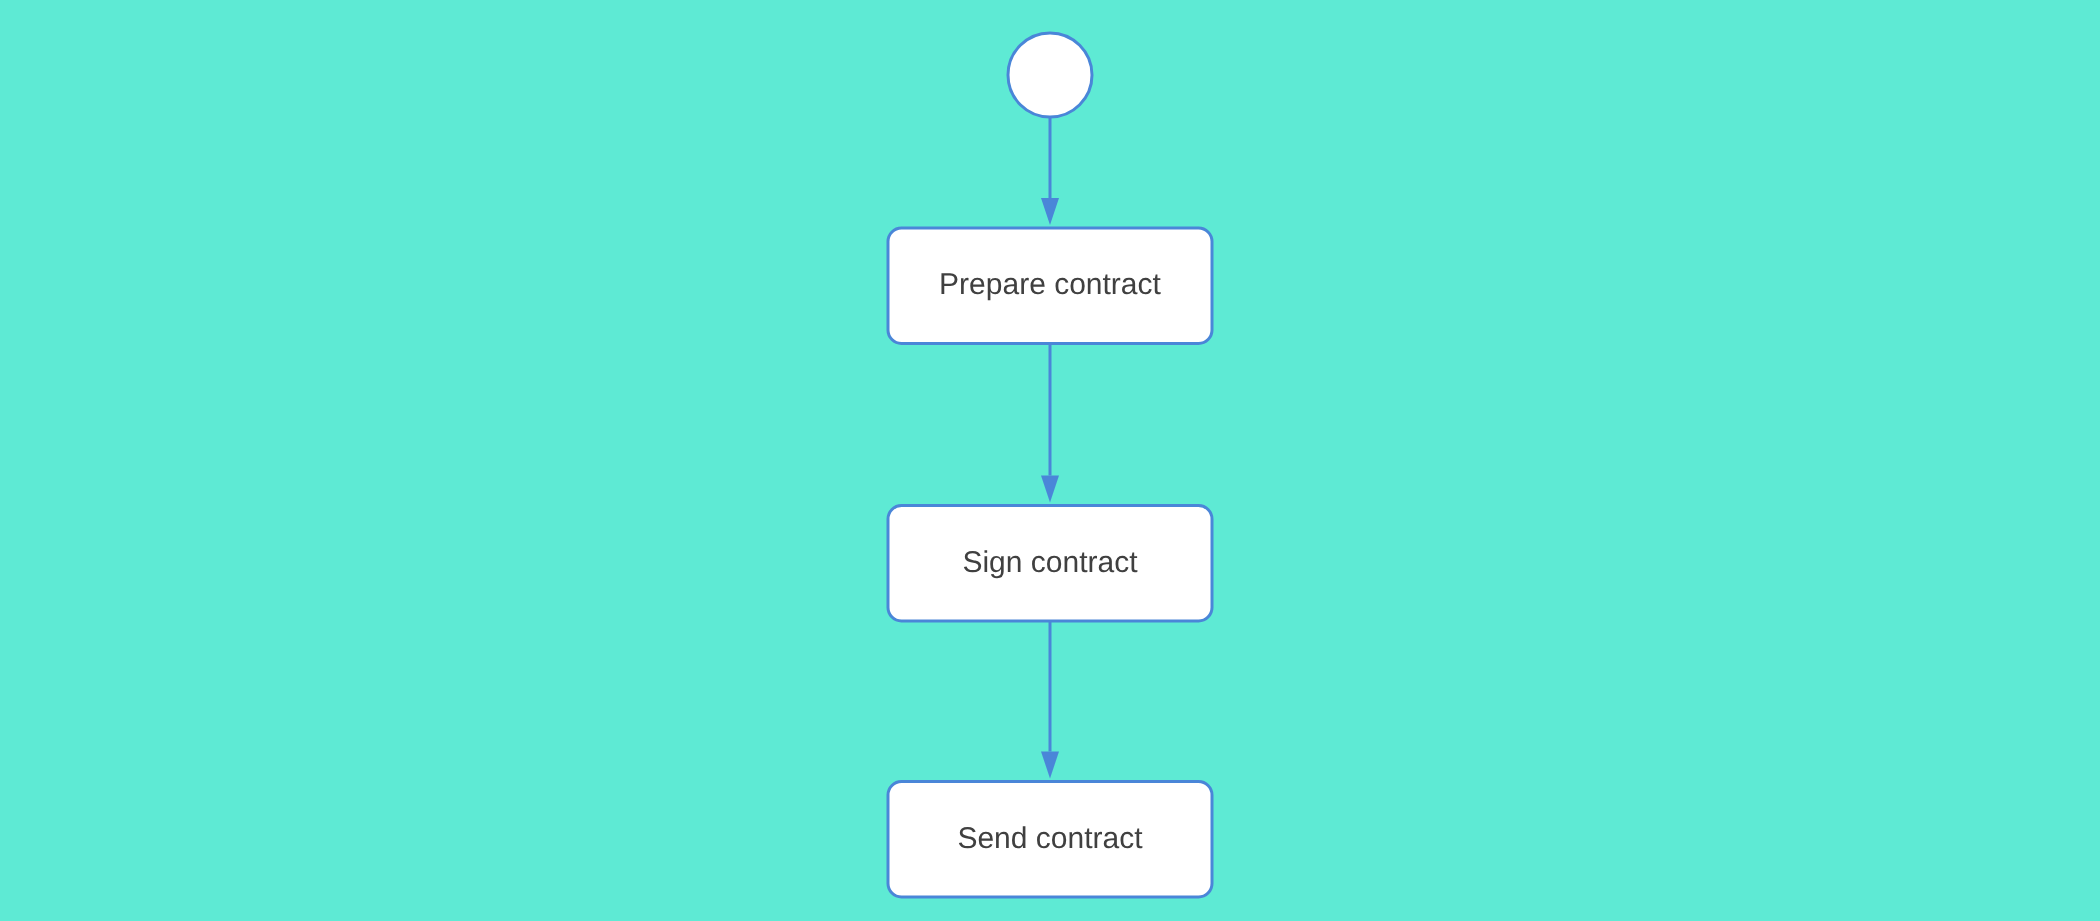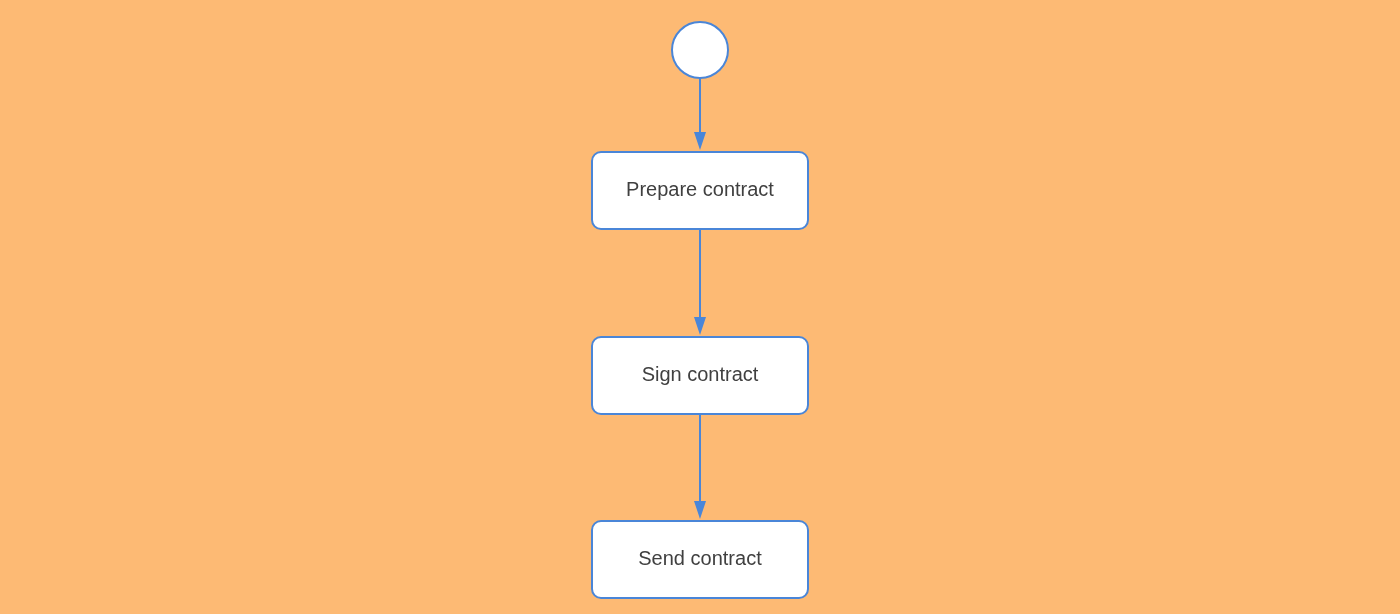--- a/index.html
+++ b/index.html
@@ -10,21 +10,21 @@
     width: 1400px;
     height: 614px;
     background: #ffffff;
     font-family: "Liberation Sans", sans-serif;
     overflow: hidden;
   }
   #diagram-canvas {
     position: relative;
     width: 1400px;
     height: 614px;
-    background: #fdba74;
+    background: #5eead4;
     text-align: center;
   }
   #flow-svg {
     position: absolute;
     top: 0;
     left: 0;
     width: 1400px;
     height: 614px;
     display: block;
   }

